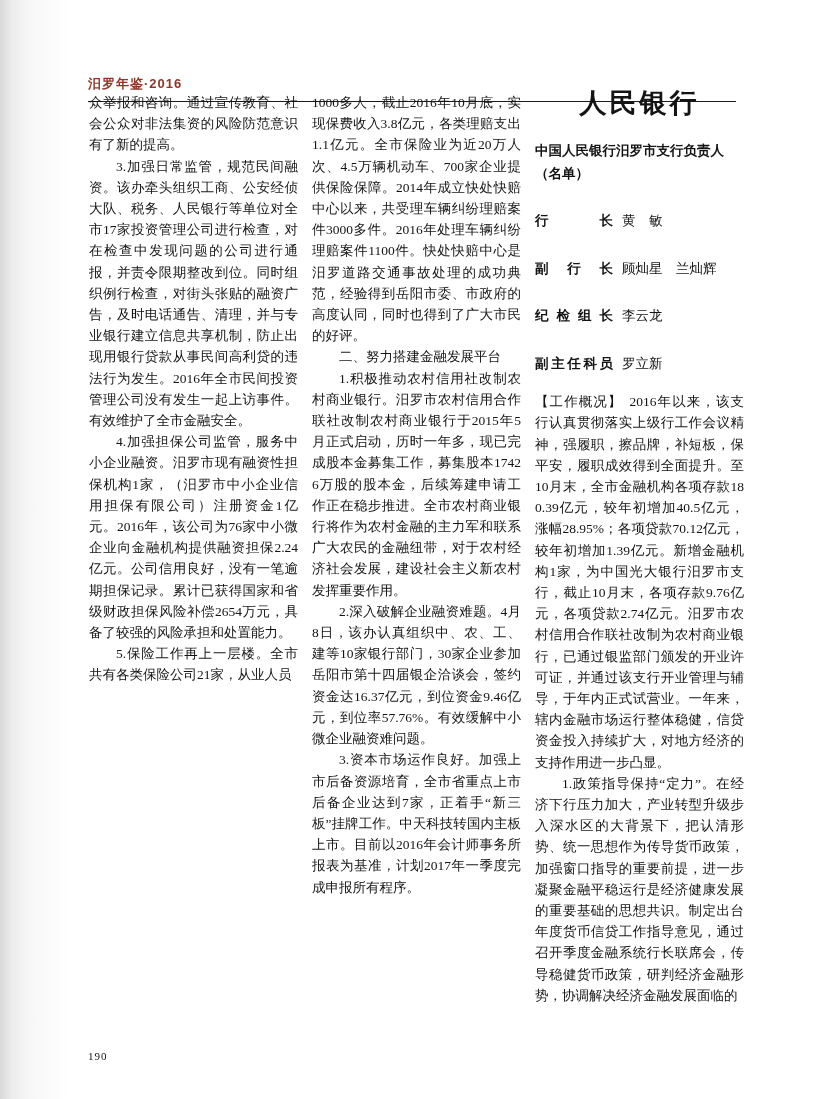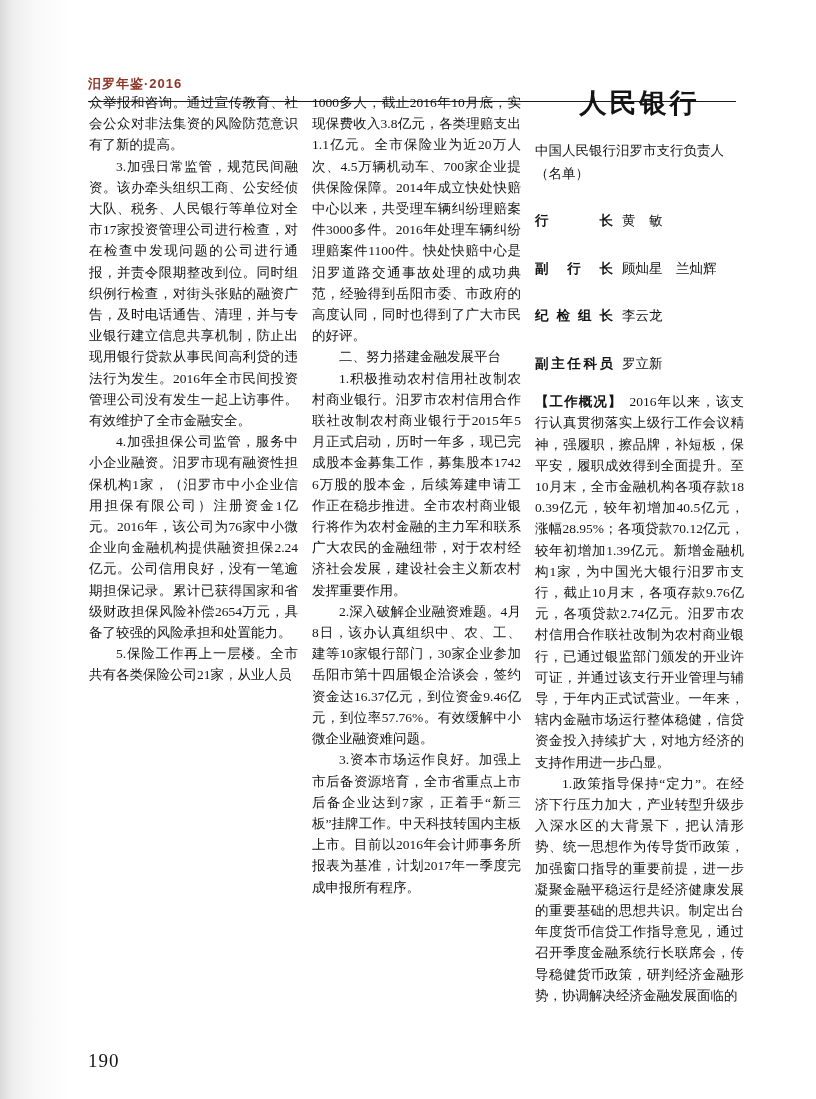--- a/index.html
+++ b/index.html
@@ -42,39 +42,39 @@
   .indent{text-indent:2em;}
 
   
   .article-title{
     font-family:"Liberation Sans", sans-serif;
     font-weight:bold;font-size:27px;letter-spacing:3px;
     text-align:center;margin:1px 0 26px 0;
   }
   .roster-heading{
     font-family:"Liberation Sans", sans-serif;
-    font-weight:normal;font-size:13.5px;line-height:22.5px;
+    font-weight:bold;font-size:13.5px;line-height:22.5px;
     margin:0 0 8px 0;text-align:left;word-break:break-all;
   }
   .roster{margin:0 0 16px 0;}
   .roster-row{line-height:23.5px;white-space:nowrap;margin-top:24px;}
   .roster-label{
     display:inline-block;width:78px;
     font-family:"Liberation Sans", sans-serif;font-weight:bold;
     text-align:justify;text-align-last:justify;
   }
   .roster-names{margin-left:9px;}
   .overview{margin:0 0 0 0;}
   .overview-label{
-    font-family:"Liberation Sans", sans-serif;font-weight:bold;
+    font-family:"Liberation Sans", sans-serif;font-weight:normal;
     margin-right:7px;
   }
   .page-number{
     position:absolute;left:88px;top:1050px;
-    font-size:19px;letter-spacing:1px;
+    font-size:11px;letter-spacing:1px;
   }
 </style>
 </head>
 <body>
 
 <div class="scan-edge"></div>
 
 <div class="header">
   <div class="header-title">汨罗年鉴·2016</div>
   <hr class="header-rule">

